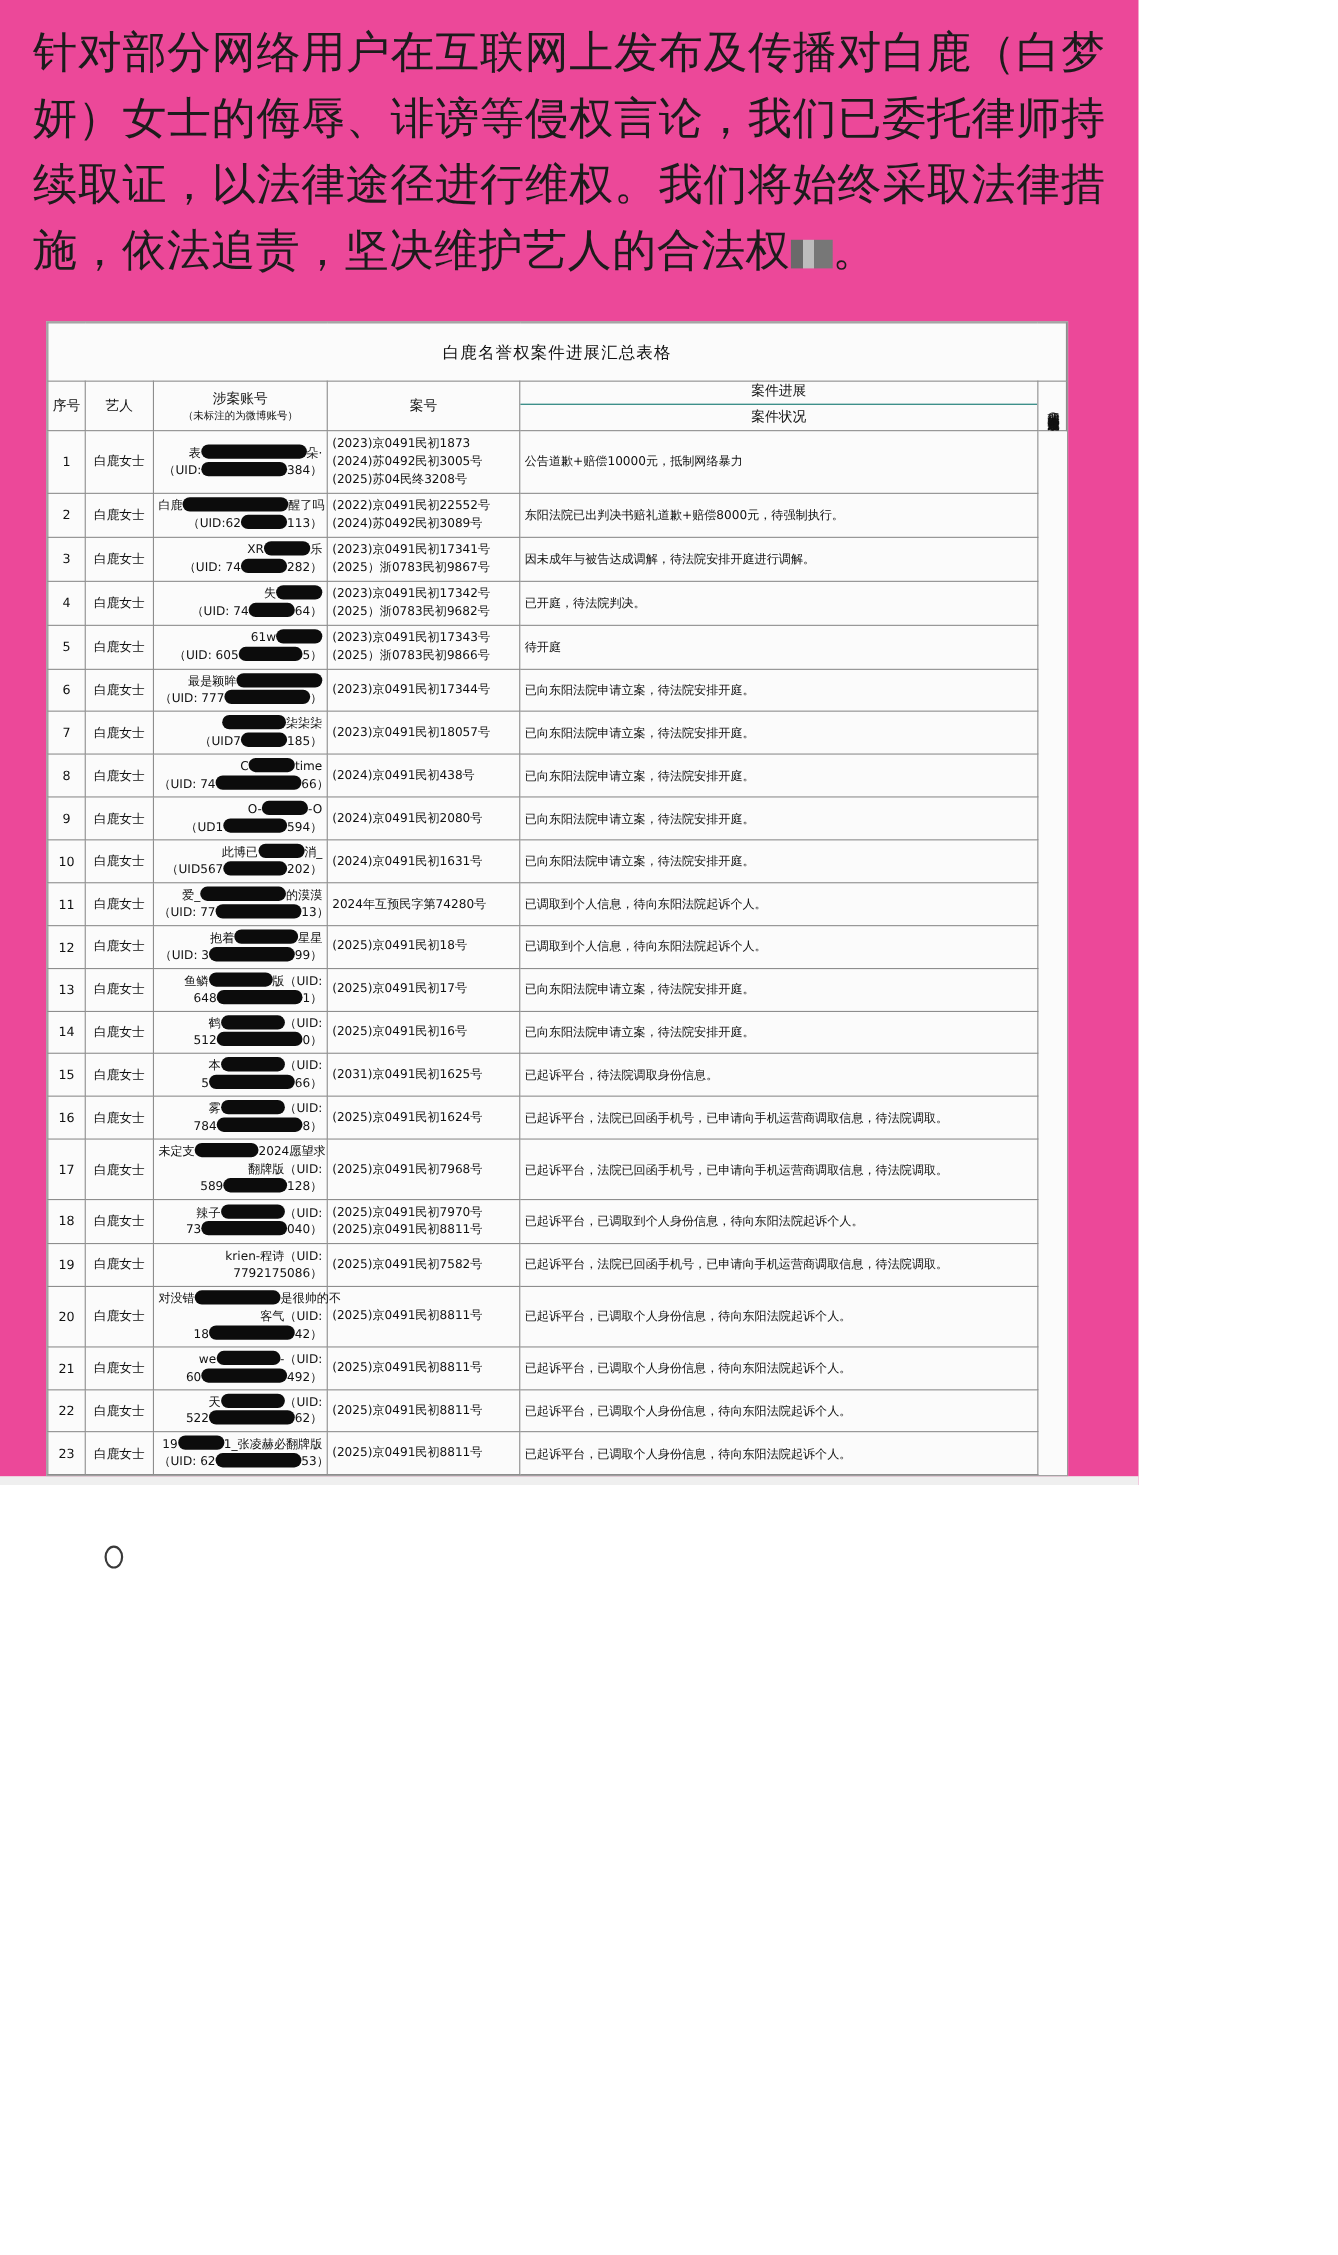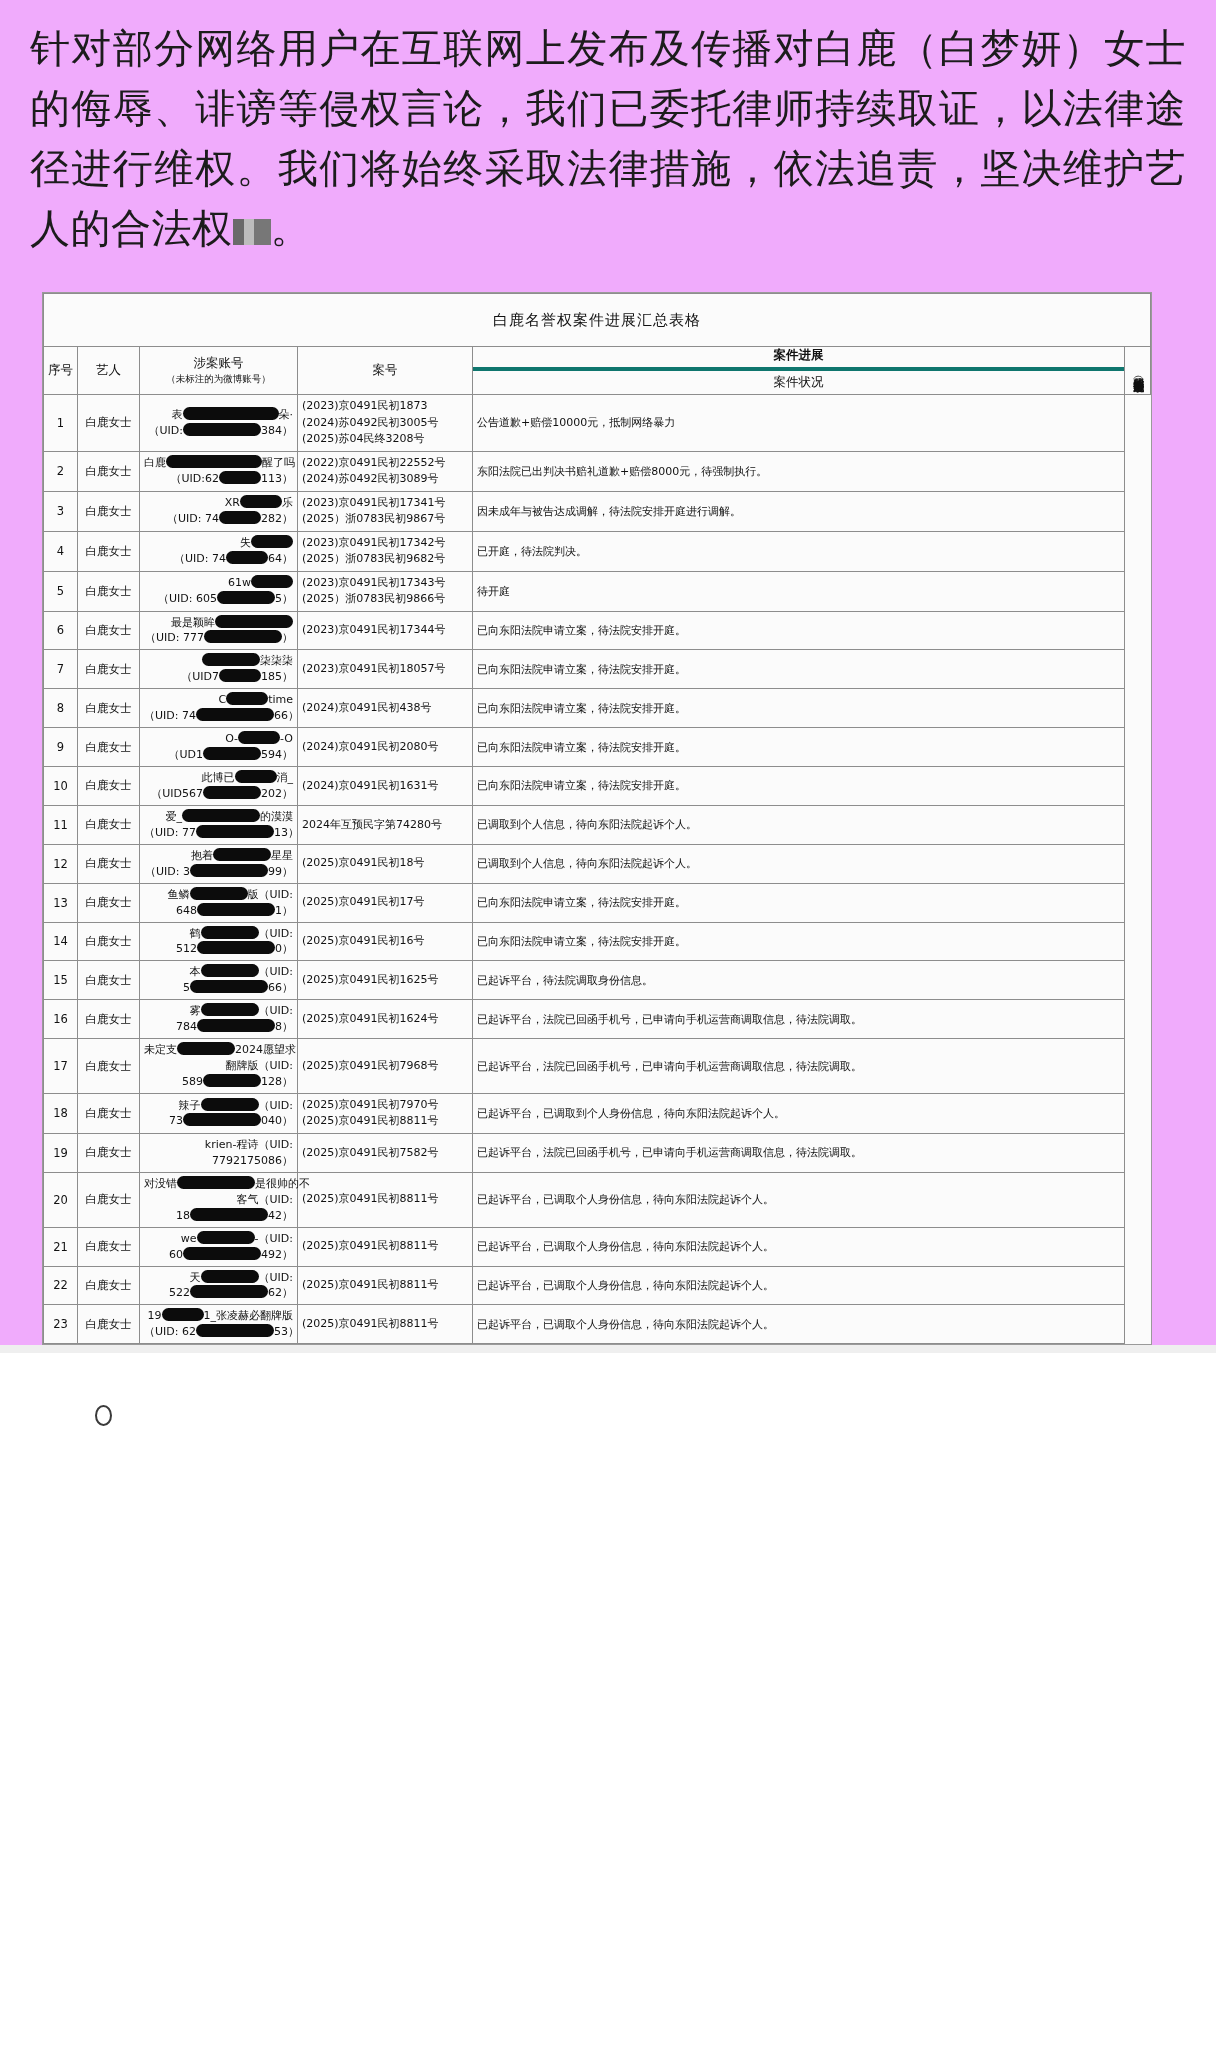--- a/index.html
+++ b/index.html
@@ -8,23 +8,23 @@
     background: #ffffff;
   }
   body {
     width: 1216px;
     min-height: 2050px;
     font-family: "DejaVu Sans", "Liberation Sans", sans-serif;
     color: #1a1a1a;
     overflow-x: hidden;
   }
   .page {
-    width: 1216px;
+    width: 1035px;
     position: relative;
-    background: #f0abfc;
+    background: #ec4899;
   }
 
   
   .statement {
     padding: 18px 30px 0 30px;
   }
   .para {
     font-size: 40px;
     line-height: 1.50;
     letter-spacing: 0.5px;
@@ -82,24 +82,23 @@
     font-weight: normal;
     margin-top: 1px;
   }
   .prog-head {
     text-align: center;
     font-weight: bold;
     font-size: 12px;
   }
   .prog-head .top {
     display: block;
-    border-bottom: 4px solid #0f766e;
+    border-bottom: 1px solid #0f766e;
     padding-bottom: 3px;
     margin: -3px -4px 3px -4px;
-    font-weight: bold;
   }
   td.idx  { text-align: center; width: 34px; font-size: 11.5px;}
   td.art  { text-align: center; width: 62px; font-size: 11.5px; }
   td.acct { text-align: right; width: 158px; font-size: 11px; line-height: 1.45; }
   td.caseno { text-align: left; width: 175px; font-size: 11px; line-height: 1.5; }
   td.status { text-align: left; font-size: 11px; padding-left: 6px; }
   td.firm {
     width: 26px;
     text-align: center;
     font-size: 11px;
@@ -354,21 +353,21 @@
             <td class="status">已向东阳法院申请立案，待法院安排开庭。</td>
           </tr>
           <tr>
             <td class="idx">15</td>
             <td class="art">白鹿女士</td>
             <td class="acct">
               <span class="acct-line">本<span class="blk w3"></span>（UID:</span>
               <span class="acct-line">5<span class="blk w4"></span>66）</span>
             </td>
             <td class="caseno">
-              <div>(2025)京0491民初1625号</div>
+              <div>(2031)京0491民初1625号</div>
             </td>
             <td class="status">已起诉平台，待法院调取身份信息。</td>
           </tr>
           <tr>
             <td class="idx">16</td>
             <td class="art">白鹿女士</td>
             <td class="acct">
               <span class="acct-line">雾<span class="blk w3"></span>（UID:</span>
               <span class="acct-line">784<span class="blk w4"></span>8）</span>
             </td>

